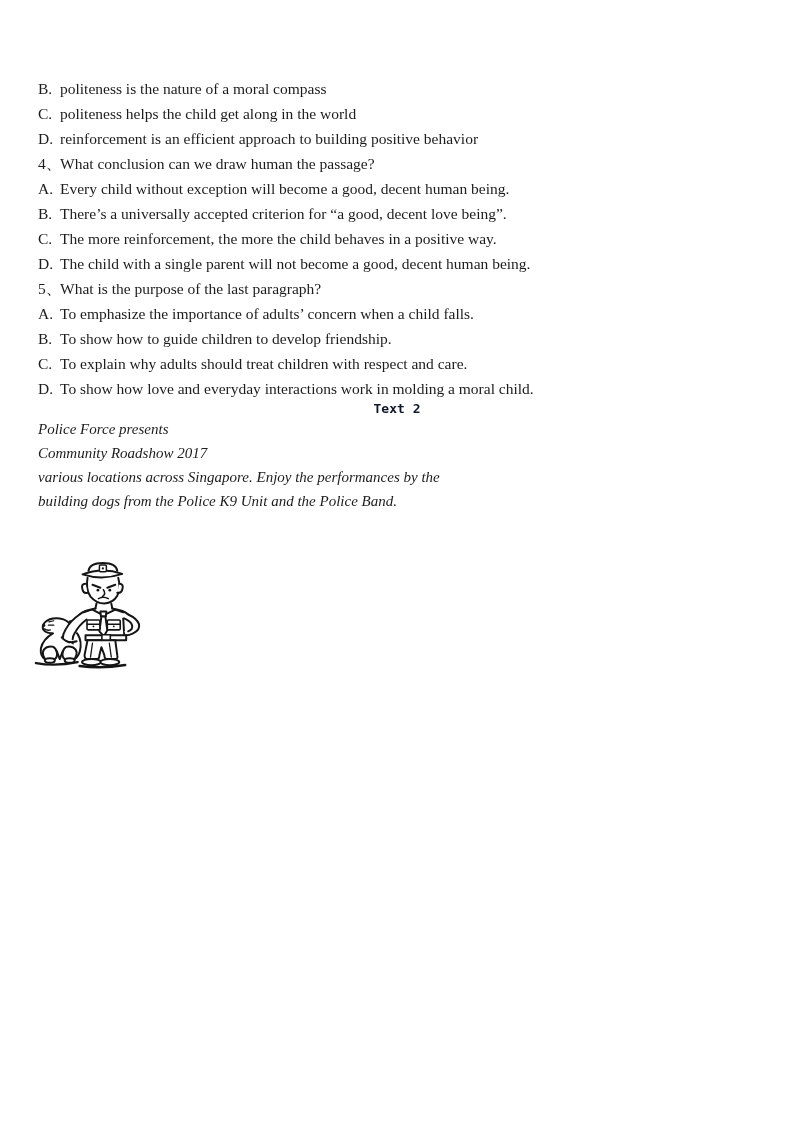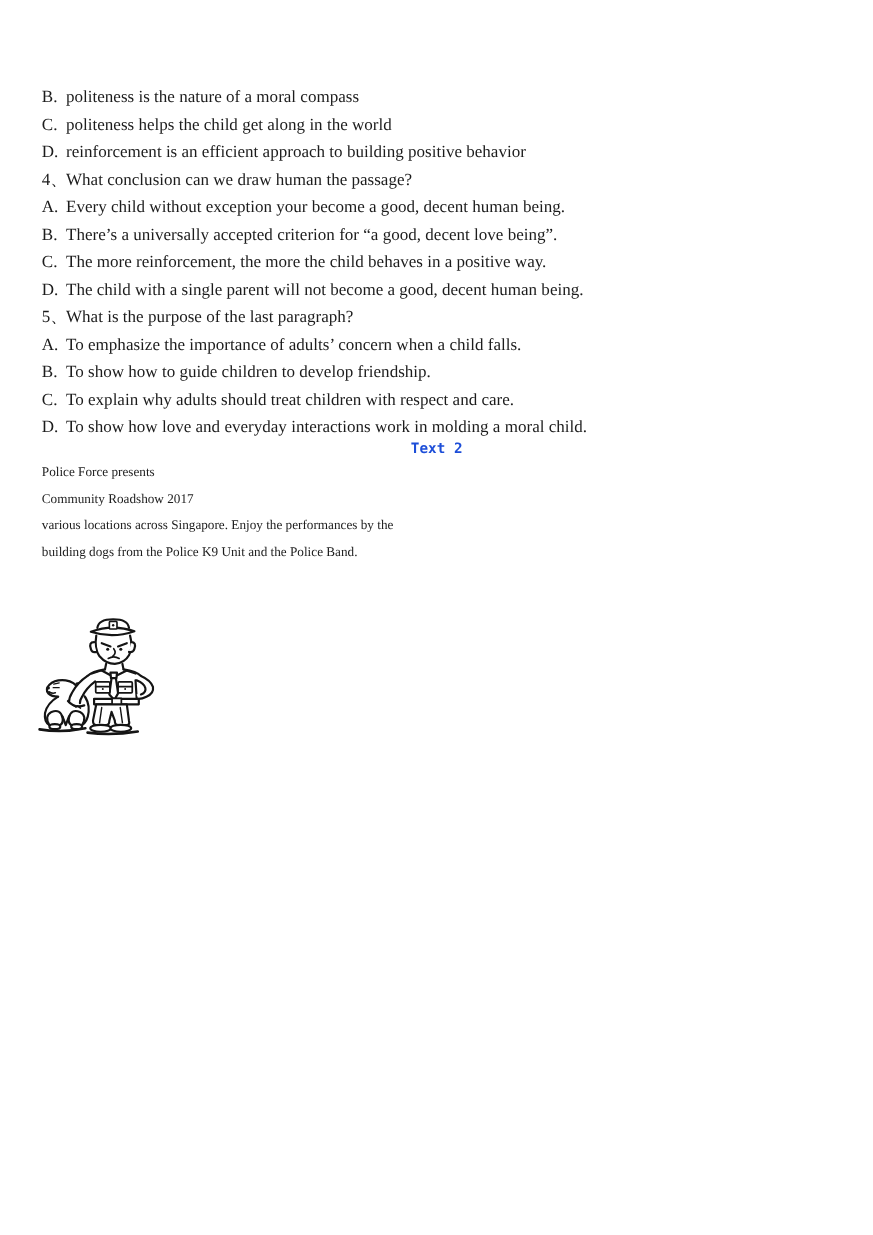--- a/index.html
+++ b/index.html
@@ -40,33 +40,34 @@
   .text2-heading {
     position: absolute;
     left: 0;
     top: 401px;
     width: 794px;
     text-align: center;
     font-family: "DejaVu Sans Mono", monospace;
     font-size: 13px;
     font-weight: 700;
     line-height: 16px;
-    color: #1d4ed8;
+    color: #0f172a;
   }
   
   .para {
     position: absolute;
     left: 38px;
     top: 417px;
   }
   .pline {
     height: 24px;
     line-height: 24px;
-    font-size: 12px;
+    font-size: 15px;
     white-space: nowrap;
+    font-style: italic;
   }
   
   .illu {
     position: absolute;
     left: 30px;
     top: 556px;
   }
   .illu * { vector-effect: none; }
 </style>
 </head>
@@ -86,21 +87,21 @@
 
       <div class="line">
         <span class="lbl">D.</span><span>reinforcement is an efficient approach to building positive behavior</span>
       </div>
 
       <div class="line">
         <span class="lbl">4、</span><span>What conclusion can we draw human the passage?</span>
       </div>
 
       <div class="line">
-        <span class="lbl">A.</span><span>Every child without exception your become a good, decent human being.</span>
+        <span class="lbl">A.</span><span>Every child without exception will become a good, decent human being.</span>
       </div>
 
       <div class="line">
         <span class="lbl">B.</span><span>There’s a universally accepted criterion for “a good, decent love being”.</span>
       </div>
 
       <div class="line">
         <span class="lbl">C.</span><span>The more reinforcement, the more the child behaves in a positive way.</span>
       </div>
 

